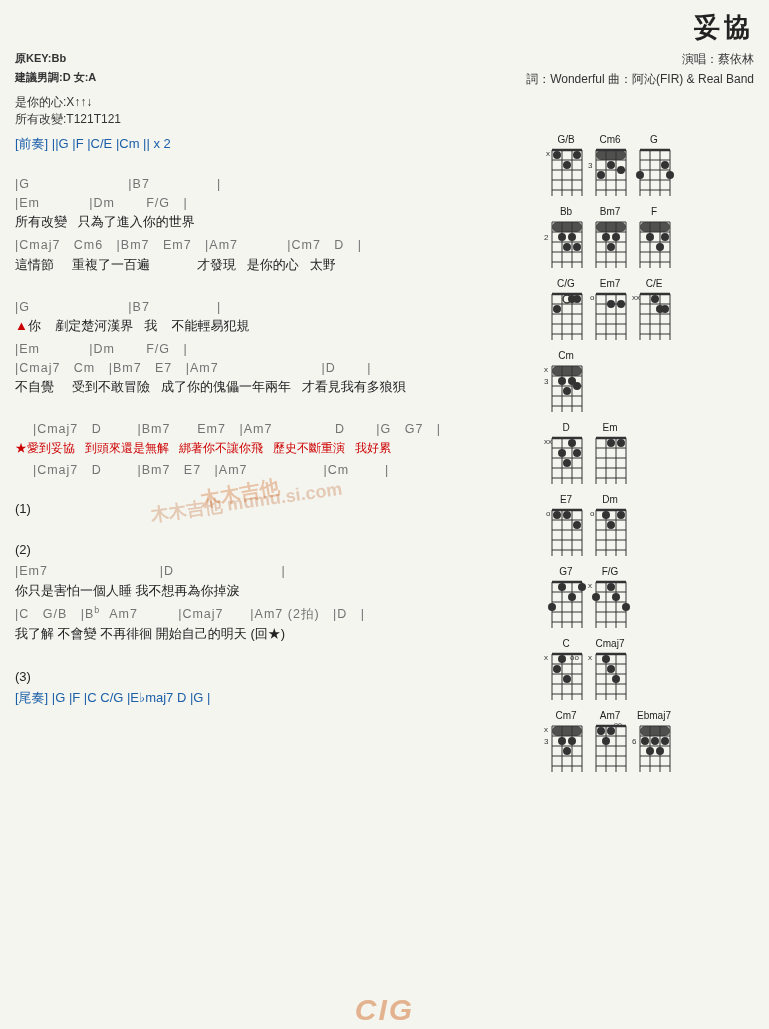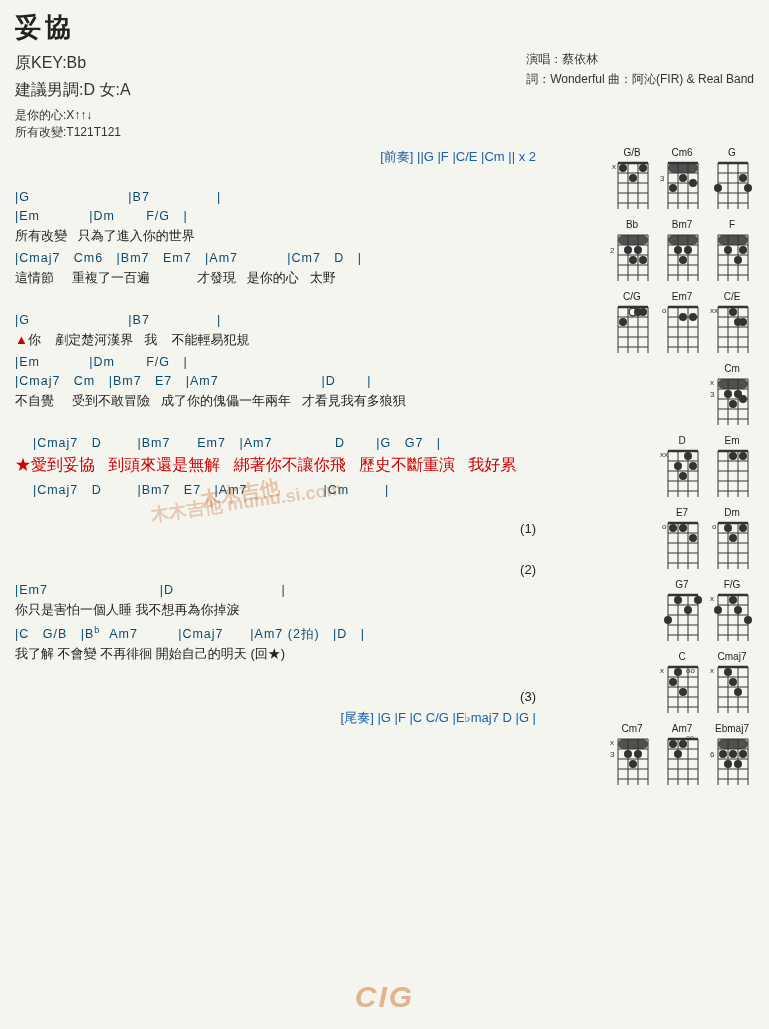--- a/index.html
+++ b/index.html
@@ -12,41 +12,43 @@
       overflow-x: hidden;
     }
     .page {
       width: 769px;
       min-height: 1029px;
       background: #f5f5f0;
       padding: 10px 15px;
       position: relative;
     }
     .title {
-      text-align: left;
+      text-align: right;
       font-size: 26px;
       font-weight: bold;
       color: #222;
       margin-bottom: 4px;
       letter-spacing: 4px;
     }
     .meta-row {
       display: flex;
       justify-content: space-between;
       align-items: flex-start;
       margin-bottom: 4px;
     }
     .meta-left {
-      font-size: 16px;
+      font-size: 11px;
       color: #333;
       line-height: 1.7;
+      font-weight: bold;
     }
     .meta-right {
       font-size: 12px;
       color: #333;
+      text-align: right;
       line-height: 1.7;
     }
     .strum-section {
       font-size: 12px;
       color: #333;
       margin-top: 2px;
       margin-bottom: 6px;
     }
     .main-content {
       display: flex;
@@ -57,51 +59,49 @@
       font-size: 13px;
       color: #222;
       line-height: 1.5;
     }
     .chord-diagrams {
       width: 210px;
       flex-shrink: 0;
     }
     .line {
       margin-bottom: 2px;
-      text-align: right;
     }
     .chord-line {
       font-size: 12.5px;
-      color: #0c4a6e;
+      color: #737373;
       font-weight: 500;
       letter-spacing: 1px;
       margin-bottom: 0px;
     }
     .lyric-line {
       font-size: 13px;
       color: #222;
       margin-bottom: 4px;
     }
     .section-label {
       color: #1a5fa8;
       font-size: 13px;
     }
     .star-line {
       color: #c00;
-      font-size: 16px;
+      font-size: 12px;
     }
     .triangle-mark {
       color: #c00;
     }
     
     .chord-row {
       display: flex;
-      gap: 6px;
       margin-bottom: 8px;
-      justify-content: flex-end;
+      justify-content: flex-start;
     }
     .chord-diagram {
       text-align: center;
     }
     .chord-name {
       font-size: 10px;
       color: #222;
       margin-bottom: 1px;
       font-weight: 500;
     }
@@ -593,17 +593,17 @@
             <circle cx="33" cy="19" r="4" fill="#333"></circle>
           </svg>
         </div>
       </div>
 
     </div>
   </div>
 
   <div style="position:absolute; top:480px; left:200px; transform:rotate(-10deg); font-size:20px; color:rgba(200,80,0,0.3); font-weight:bold; pointer-events:none; z-index:5;">木木吉他</div>
 
-  <div style="position:absolute; bottom:15px; left:50%; transform:translateX(-50%); font-size:30px; color:rgba(200,80,0,0.4); font-weight:bold; letter-spacing:2px; pointer-events:none; z-index:10; font-style:italic;">CIG</div>
+  <div style="position:absolute; bottom:2px; left:50%; transform:translateX(-50%); font-size:30px; color:rgba(200,80,0,0.4); font-weight:bold; letter-spacing:2px; pointer-events:none; z-index:10; font-style:italic;">CIG</div>
 
   <div style="position:absolute; top:490px; left:150px; transform:rotate(-8deg); font-size:18px; color:rgba(180,70,0,0.25); font-weight:bold; pointer-events:none; z-index:5; white-space:nowrap;">木木吉他 mumu.si.com</div>
 
 </div>
 
 </body></html>

